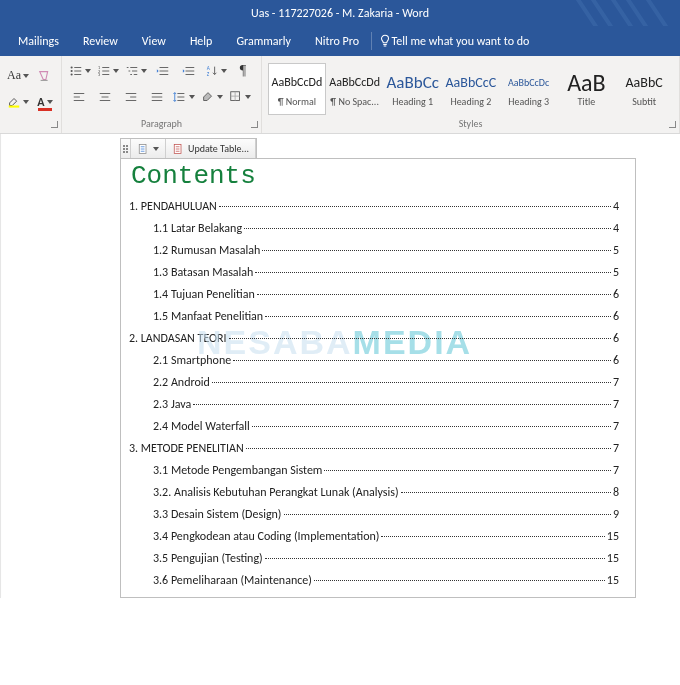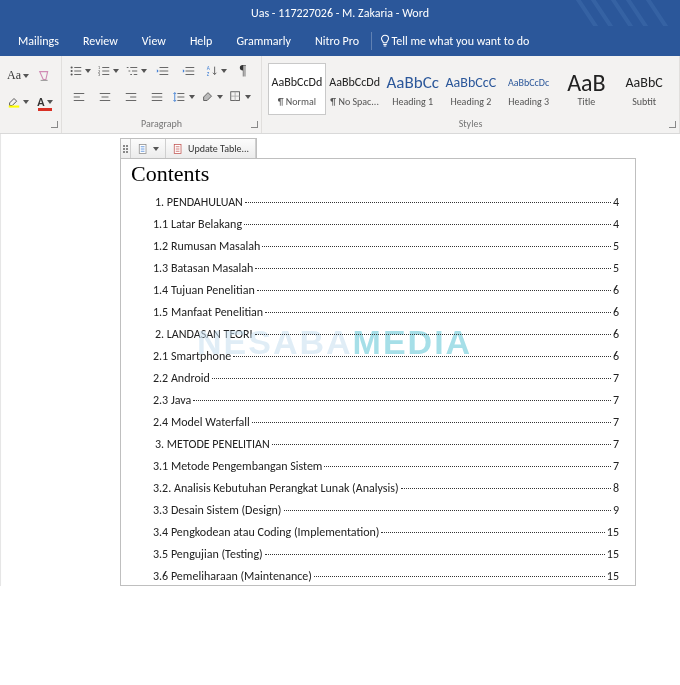--- a/index.html
+++ b/index.html
@@ -170,21 +170,21 @@
   .page {
     width: 516px;
     background:#fff;
     position:relative;
   }
 
   
   .toc-frame {
     border:1px solid #bfbfbf;
     margin-top: 4px;
-    padding: 0 16px 2px 8px;
+    padding: 0 16px 10px 8px;
     position:relative;
   }
   .toc-toolbar{
     position:absolute;
     top:-21px; left:-1px;
     height:21px;
     background:linear-gradient(#fcfcfc,#ececec);
     border:1px solid #bfbfbf;
     display:flex;
     align-items:center;
@@ -208,38 +208,38 @@
     padding:0 6px;
     height:19px;
     border-right:1px solid #cfcfcf;
     cursor:pointer;
   }
   .toc-toolbar .tbtn .arr{
     width:0;height:0;border-left:3px solid transparent;border-right:3px solid transparent;border-top:4px solid #555;
   }
 
   .toc-title{
-    font-family: Liberation Serif, serif;
-    color:#000000;
-    font-size: 22px;
+    font-family: Liberation Mono, monospace;
+    color:#15803d;
+    font-size: 26px;
     padding: 2px 0 0 2px;
   }
 
   .toc-list{
     font-family: Calibri, sans-serif;
     font-size: 12px;
     color:#222;
   }
   .toc-row{
     display:flex;
     align-items:baseline;
     white-space:nowrap;
     margin-top: 8px;
   }
-  .toc-row.level1{ padding-left: 0; margin-left: 26px; }
+  .toc-row.level1{ padding-left: 0; }
   .toc-row.level2{ padding-left: 24px; }
   .toc-row .label{}
   .toc-row .leader{
     flex:1;
     border-bottom: 1.5px dotted #333;
     margin: 0 2px;
     position:relative;
     top:-3px;
     min-width:6px;
   }

